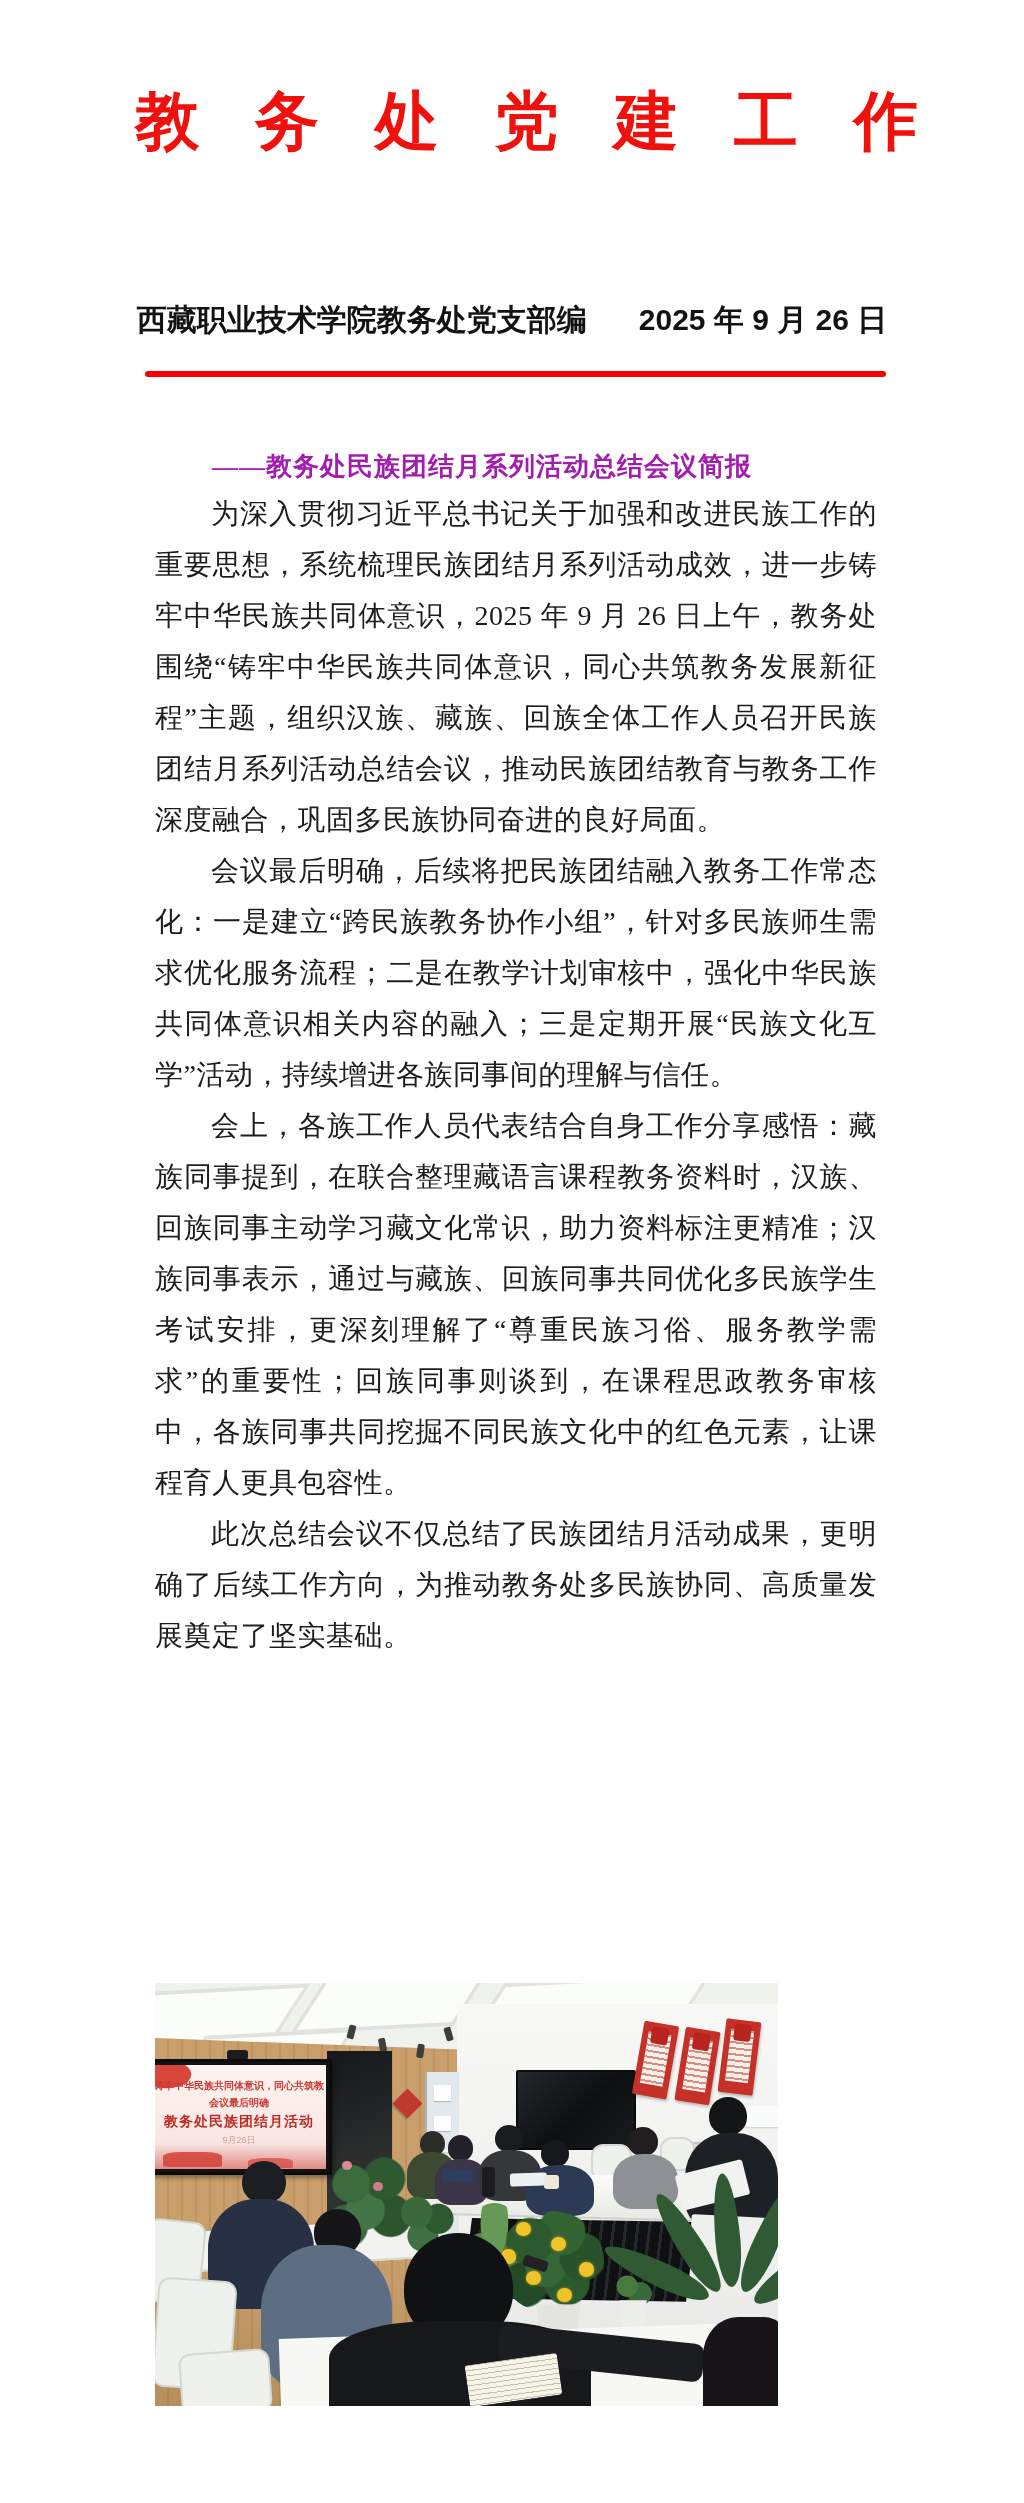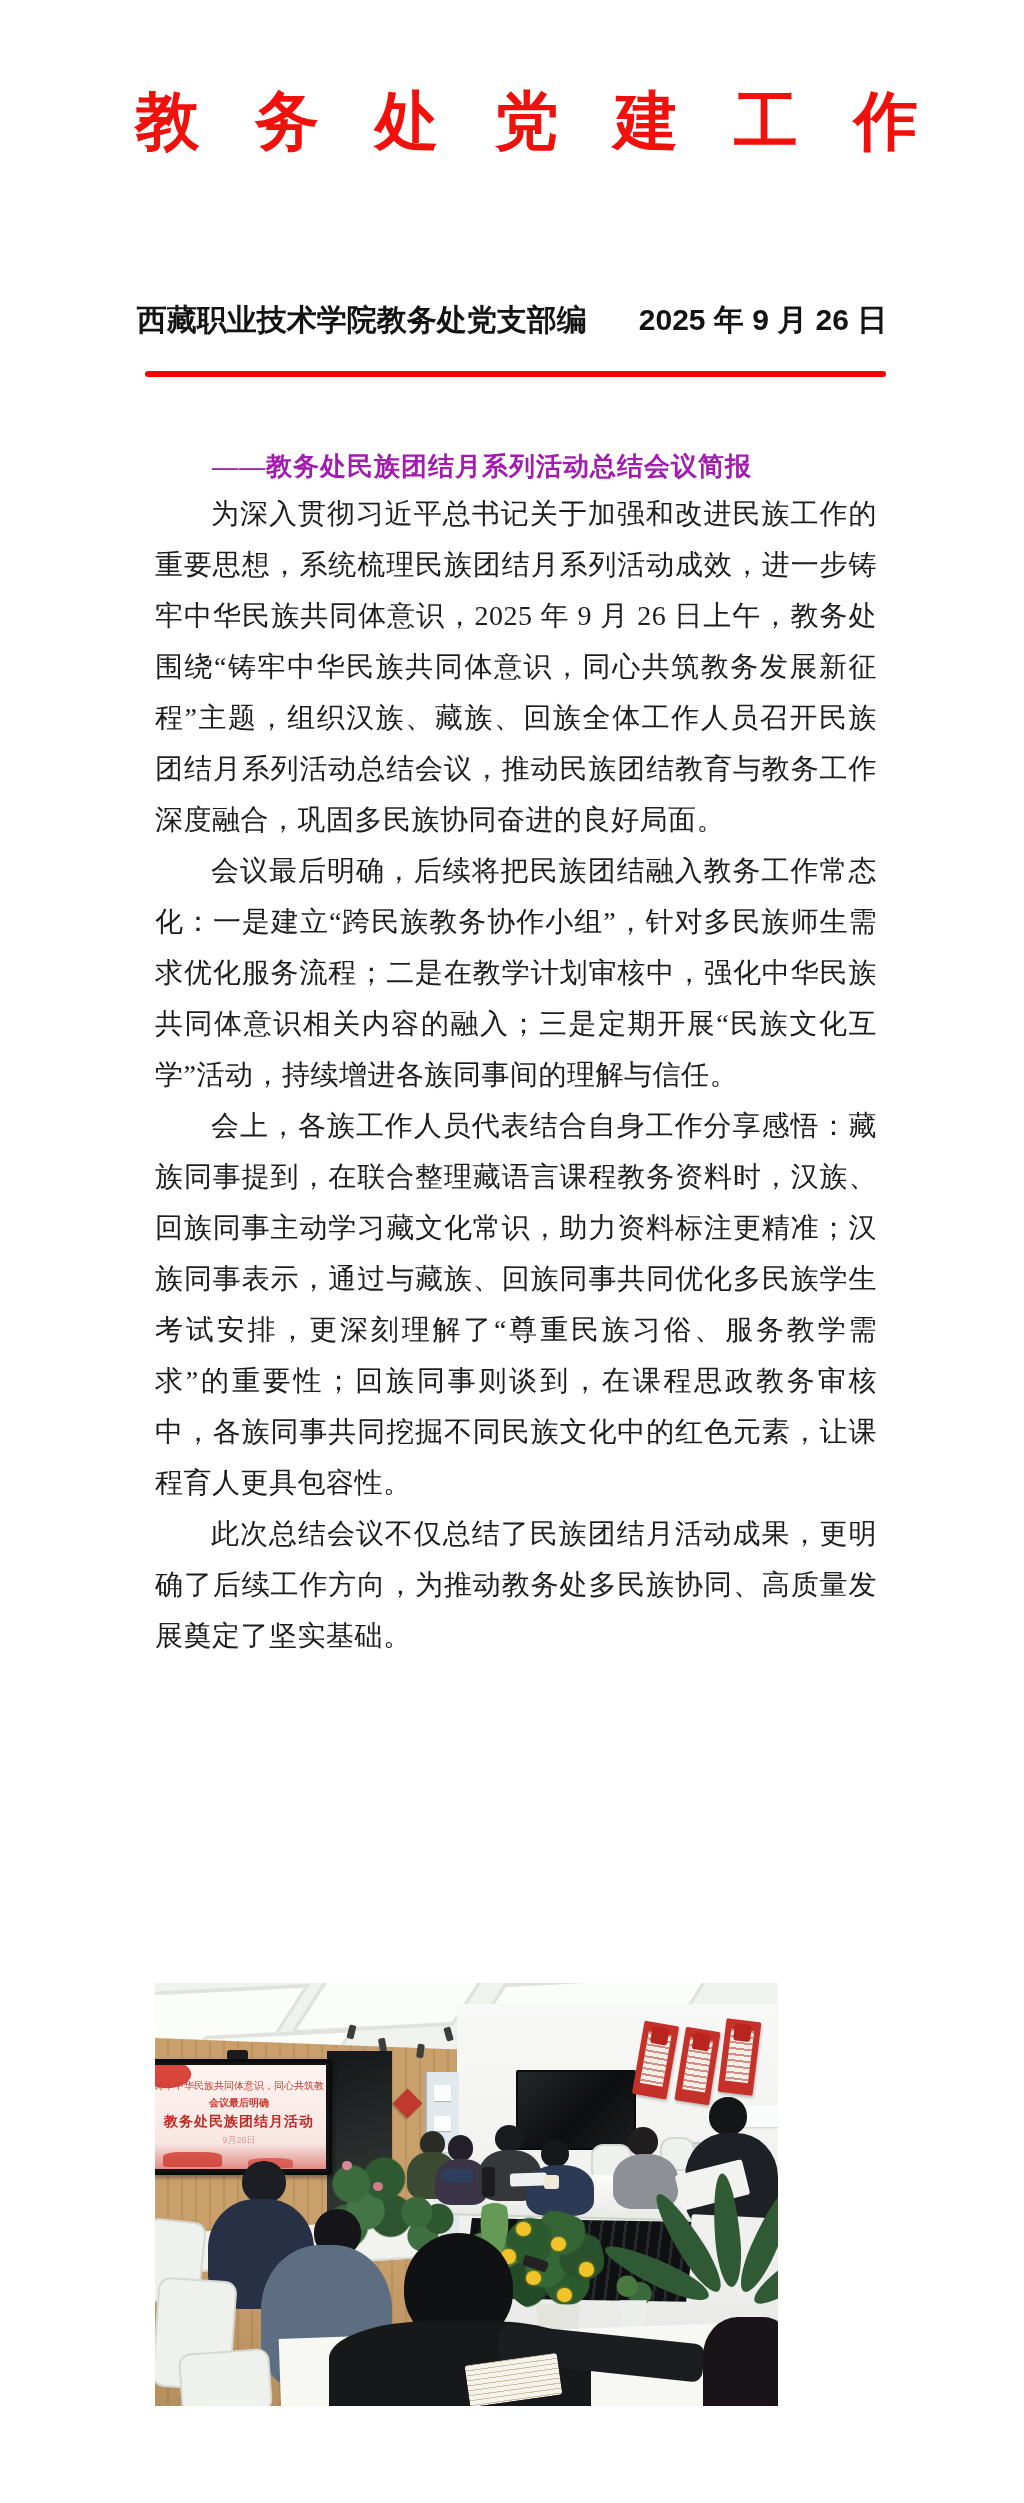--- a/index.html
+++ b/index.html
@@ -66,21 +66,21 @@
   
   .ph-tv{left:-1.5%;top:18%;width:29%;height:26%;background:#121212;
          border:3px solid #0b0b0b;border-radius:2px;box-shadow:2px 3px 4px rgba(0,0,0,.35);}
   .ph-cam{left:11.5%;top:15.8%;width:3.4%;height:2.4%;background:#1c1c1c;border-radius:3px;}
   .slide{left:2%;top:3%;width:96%;height:94%;overflow:hidden;
          background:linear-gradient(180deg,#fdf4f2,#f8e7e3 70%,#f3d9d4);}
   .slide-flag{left:-2%;top:-4%;width:24%;height:26%;background:#d9473c;
               border-radius:18% 70% 45% 60%;transform:rotate(-12deg);}
   .slide-txt{left:0;width:100%;text-align:center;color:var(--slide-red,#cc3b33);
              font-family:"Liberation Sans",sans-serif;white-space:nowrap;}
-  .sl1{top:13%;font-size:10px;font-weight:normal;}
+  .sl1{top:13%;font-size:10px;font-weight:bold;}
   .sl2{top:30%;font-size:10px;font-weight:bold;}
   .sl3{top:46%;font-size:14px;font-weight:bold;color:#c02c25;letter-spacing:1px;}
   .sl4{top:66%;font-size:9px;color:#dd9b94;}
   .slide-gate{left:0;bottom:0;width:100%;height:24%;
               background:linear-gradient(to top,rgba(205,45,38,.45),rgba(205,45,38,0));}
   .gate-blob{left:6%;bottom:8%;width:34%;height:60%;background:#cf3a30;opacity:.8;
              border-radius:30% 30% 10% 10%;}
   .gate-blob2{left:55%;bottom:4%;width:26%;height:38%;background:#d4453a;opacity:.7;
               border-radius:40% 40% 10% 10%;}
 

